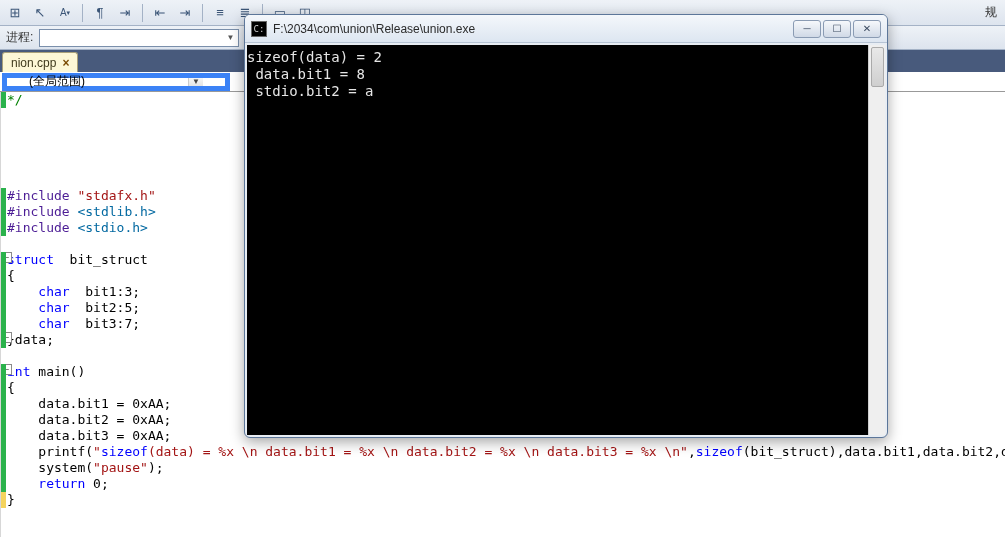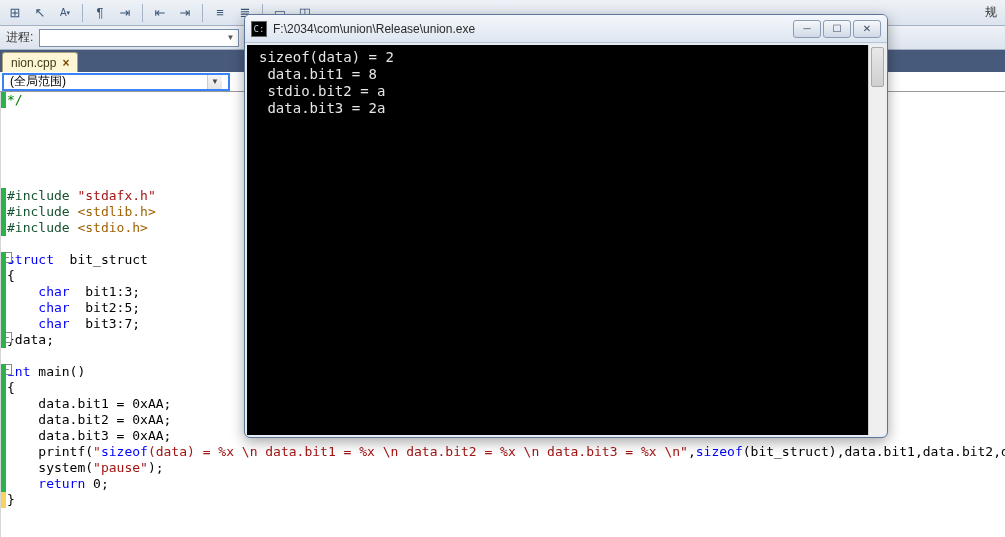--- a/index.html
+++ b/index.html
@@ -84,24 +84,24 @@
   .scope-row {
     height: 20px;
     background: #fff;
     border-bottom: 1px solid #999;
     display: flex;
     align-items: center;
     padding: 0 2px;
   }
   .scope-combo {
     width: 228px; height: 18px;
-    border: 2px solid #3b82f6;
+    border: 5px solid #3b82f6;
     background: #fff;
     display: flex; align-items: center; justify-content: space-between;
-    padding: 0 6px;
+    padding: 0 22px;
     font-size: 12px;
   }
 
   
   .editor {
     position: relative;
     background: #fff;
     height: 445px;
     display: flex;
     font-family: "NSimSun", "SimSun", Consolas, monospace;
@@ -137,23 +137,23 @@
   .cb.yellow { background: #f4d35e; }
 
   .code {
     padding: 0 6px;
     white-space: pre;
     color: #000;
   }
   .code div { height: 16px; }
   .kw { color: #0000ff; }
   .str { color: #a31515; }
-  .pp { color: #14532d; }
+  .pp { color: #4c1d95; }
   .ppq { color: #a31515; }
-  .ppb { color: #a16207; }
+  .ppb { color: #0369a1; }
   .cm { color: #008000; }
 
   
   .console-win {
     position: absolute;
     left: 244px; top: 14px;
     width: 644px; height: 424px;
     background: #e8edf3;
     border: 1px solid #5c7699;
     border-radius: 6px;
@@ -200,21 +200,21 @@
     cursor: pointer;
   }
   .console-body {
     flex: 1;
     margin: 2px;
     background: #000;
     color: #e5e5e5;
     font-family: "NSimSun", "SimSun", Consolas, monospace;
     font-size: 14px;
     line-height: 17px;
-    padding: 4px 12px;
+    padding: 4px 0;
     position: relative;
     overflow: hidden;
   }
   .console-body .line { white-space: pre; }
   .console-scroll {
     position: absolute;
     right: 0; top: 0; bottom: 0;
     width: 17px;
     background: #efefef;
     border-left: 1px solid #cfcfcf;
@@ -305,19 +305,18 @@
       <div class="win-btn">─</div>
       <div class="win-btn">☐</div>
       <div class="win-btn">✕</div>
     </div>
   </div>
   <div class="console-body">
     <div id="console-lines">
         <div class="line">sizeof(data) = 2</div>
         <div class="line"> data.bit1 = 8</div>
         <div class="line"> stdio.bit2 = a</div>
-        <div class="line"> data.bit3 = 2a</div>
       </div>
     <div class="console-scroll">
       <div class="thumb"></div>
     </div>
   </div>
 </div>
 
 </body></html>

